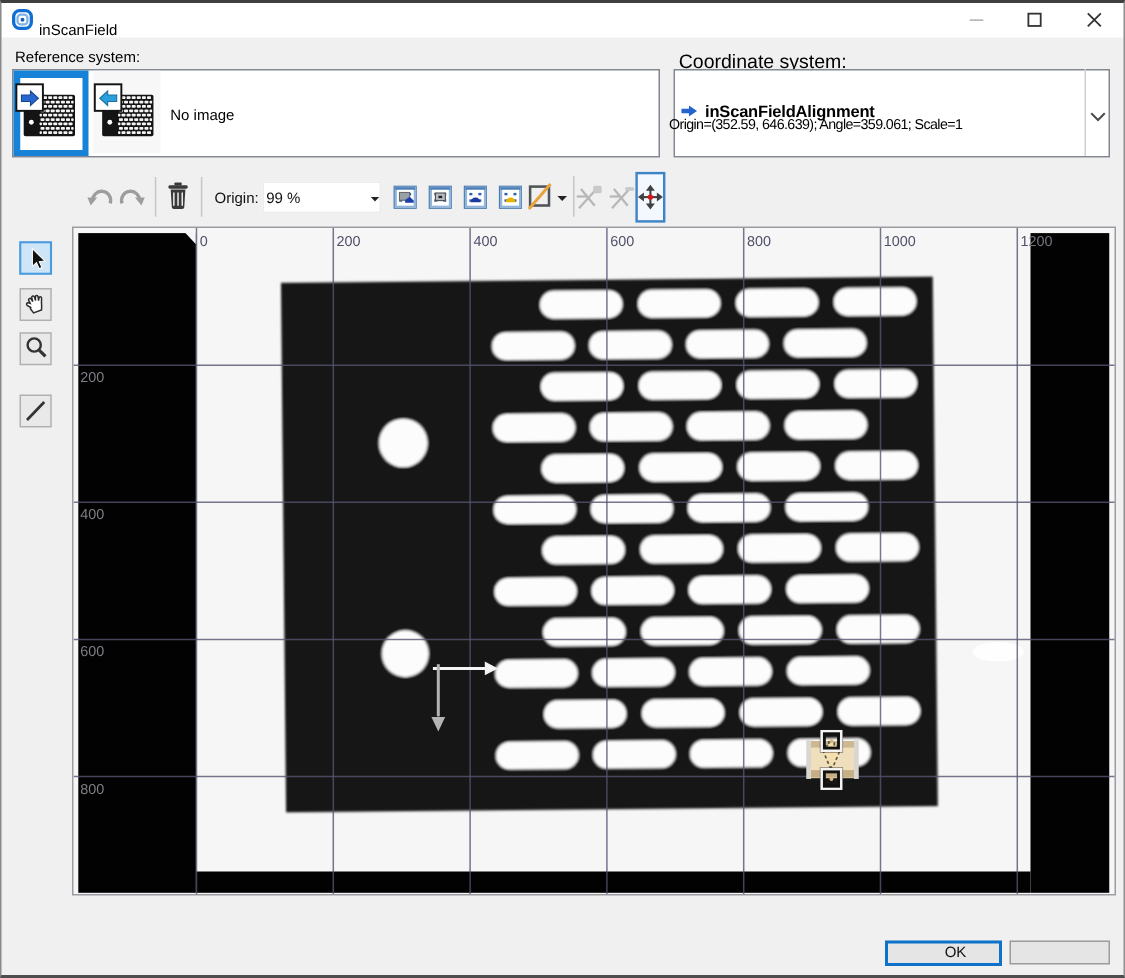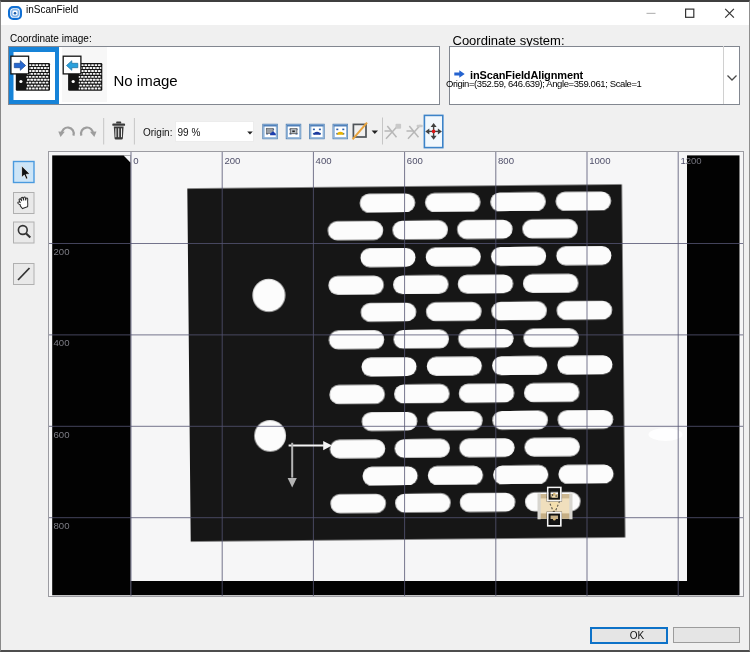--- a/index.html
+++ b/index.html
@@ -124,27 +124,27 @@
       <rect x="500.6" y="362.6" width="9.4" height="9.4" fill="none" stroke="#111" stroke-width="1.9"></rect>
       <circle cx="505.3" cy="367.3" r="1.3" fill="#d8b878"></circle>
     </svg>
   </div>
 <div style="position:absolute;left:1px;top:1px;width:748px;height:24px;background:#fff"></div>
 <svg style="position:absolute;left:7.5px;top:5.5px" width="14" height="14" viewBox="0 0 14 14">
 <rect x="1.1" y="1.1" width="11.8" height="11.8" rx="4" fill="none" stroke="#0f6fd4" stroke-width="2.2"></rect>
 <rect x="3.7" y="3.7" width="6.6" height="6.6" rx="2.2" fill="none" stroke="#7fb2e8" stroke-width="1.5"></rect>
 <circle cx="7" cy="7.2" r="1.3" fill="#1a5fae"></circle>
   </svg>
-<div style="position:absolute;left:26px;top:4px;font-size:10px;color:#000">inScanField</div>
+<div style="position:absolute;left:26px;top:15px;font-size:10px;color:#000">inScanField</div>
 <svg style="position:absolute;left:643px;top:2px" width="100" height="20" viewBox="0 0 100 20">
 <line x1="3.5" y1="11.4" x2="12.5" y2="11.4" stroke="#b9b9b9" stroke-width="1.2"></line>
 <rect x="42.6" y="7.1" width="8.2" height="8.2" fill="none" stroke="#333" stroke-width="1.2"></rect>
 <path d="M82.2 6.9 l8.7 8.7 M90.9 6.9 l-8.7 8.7" stroke="#333" stroke-width="1.2"></path>
   </svg>
-<div style="position:absolute;left:10px;top:33px;font-size:10px;color:#000">Coordinate image:</div>
+<div style="position:absolute;left:10px;top:33px;font-size:10px;color:#000">Reference system:</div>
 <div style="position:absolute;left:452.5px;top:33px;font-size:13px;color:#000">Coordinate system:</div>
 <div style="position:absolute;left:8px;top:45.5px;width:431.5px;height:59.5px;background:#fff;border:1px solid #828790;box-sizing:border-box"></div>
 <div style="position:absolute;left:9px;top:46.5px;width:50px;height:57px;background:#1683d8"></div>
 <svg style="position:absolute;left:9px;top:46.5px" width="50" height="57" viewBox="0 0 50 57">
     <rect x="4.5" y="5" width="41.5" height="48" fill="#fff"></rect>
     <rect x="6.8" y="16.1" width="34.2" height="27.7" rx="1.2" fill="#141414"></rect>
     <g fill="#f4f4f4">
       <rect x="17.4" y="17.2" width="1.55" height="1.85" rx="0.5"></rect>
       <rect x="19.7" y="17.2" width="2.65" height="1.85" rx="0.5"></rect>
       <rect x="23.1" y="17.2" width="2.65" height="1.85" rx="0.5"></rect>
@@ -278,21 +278,21 @@
       <rect x="23.4" y="40.56" width="2.65" height="1.85" rx="0.5"></rect>
       <rect x="26.8" y="40.56" width="2.65" height="1.85" rx="0.5"></rect>
       <rect x="30.2" y="40.56" width="2.65" height="1.85" rx="0.5"></rect>
       <rect x="33.6" y="40.56" width="2.65" height="1.85" rx="0.5"></rect>
       <rect x="37.0" y="40.56" width="2.65" height="1.85" rx="0.5"></rect>
     </g>
     <circle cx="12.2" cy="34.5" r="1.6" fill="#fff"></circle>
     <rect x="2.2" y="9.2" width="17.7" height="17.7" fill="#fff" stroke="#141414" stroke-width="1.3"></rect>
     <path d="M 16.8 16.3 h-6 v-2.6 l-5.3 4.8 5.3 4.8 v-2.6 h6 z" fill="#29a0dc" stroke="#1b6ea0" stroke-width="0.7"></path>
   </svg>
-<div style="position:absolute;left:113.5px;top:71.5px;font-size:15px;color:#000">No image</div>
+<div style="position:absolute;left:113.5px;top:71.5px;font-size:10px;color:#000">No image</div>
 <div style="position:absolute;left:449px;top:45.5px;width:290.5px;height:59.5px;background:#fff;border:1px solid #828790;box-sizing:border-box"></div>
 <svg style="position:absolute;left:453.5px;top:70.3px" width="11" height="8" viewBox="0 0 11 8">
     <path d="M0.3 2.5 h5 v-2.2 l5.4 3.7 -5.4 3.7 v-2.2 h-5 z" fill="#2563cf"></path>
   </svg>
 <div style="position:absolute;left:470px;top:69.2px;font-size:11px;letter-spacing:-0.12px;font-weight:bold;color:#000">inScanFieldAlignment</div>
 <div style="position:absolute;left:446px;top:78px;font-size:9.5px;letter-spacing:-0.4px;color:#000">Origin=(352.59, 646.639); Angle=359.061; Scale=1</div>
 <div style="position:absolute;left:722.5px;top:45.5px;width:1px;height:58px;background:#d0d0d0"></div>
 <svg style="position:absolute;left:726px;top:74px" width="12" height="8" viewBox="0 0 12 8">
     <path d="M1.5 1.5 l4.5 4.5 4.5 -4.5" fill="none" stroke="#4a4a4a" stroke-width="1.3"></path>
   </svg>

